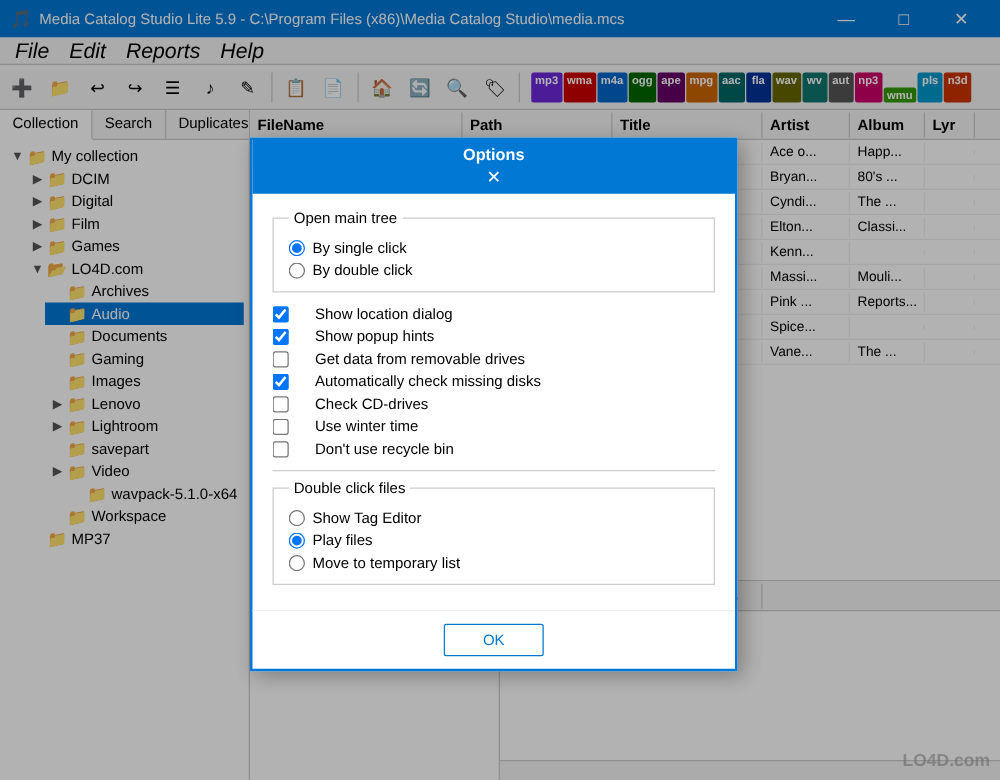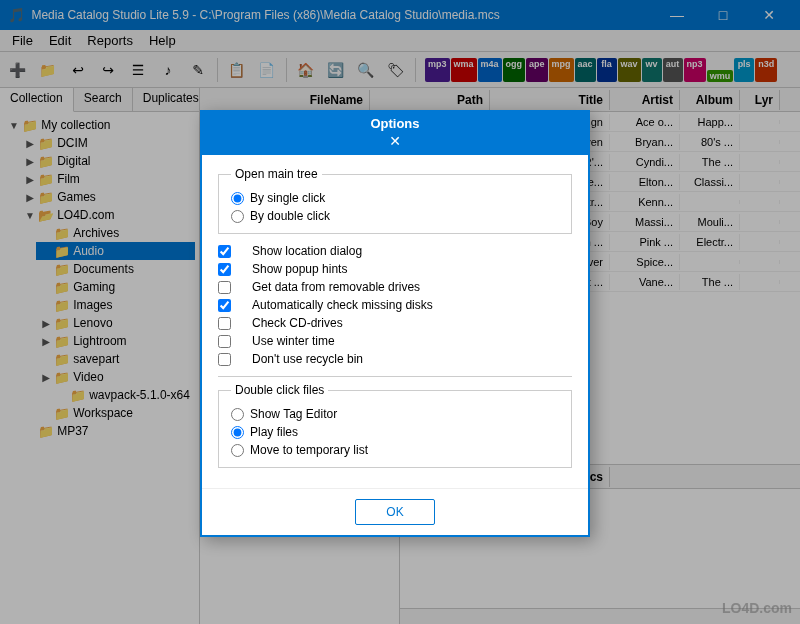--- a/index.html
+++ b/index.html
@@ -29,21 +29,22 @@
       background: #f5f5f5;
       border-bottom: 1px solid #ccc;
       height: 22px;
       display: flex;
       align-items: center;
       padding: 0 4px;
     }
     .menu-item {
       padding: 2px 8px;
       cursor: pointer;
-      font-size: 13px;
+      font-size: 17px;
+      font-style: italic;
     }
 
     
     .toolbar {
       background: #f5f5f5;
       border-bottom: 1px solid #ccc;
       height: 36px;
       display: flex;
       align-items: center;
       padding: 2px 4px;
@@ -62,41 +63,40 @@
 
     
     .format-badges {
       display: flex; gap: 1px; margin-left: 4px;
     }
     .badge {
       font-size: 9px; font-weight: bold;
       padding: 1px 3px; border-radius: 2px;
       color: white; min-width: 20px; text-align: center;
     }
-    .badge-mp3 { background: #4c1d95; }
+    .badge-mp3 { background: #6d28d9; }
     .badge-wma { background: #cc0000; }
     .badge-m4a { background: #0066cc; }
     .badge-ogg { background: #006600; }
     .badge-ape { background: #660066; }
     .badge-mpg { background: #cc6600; }
     .badge-aac { background: #006666; }
     .badge-fla { background: #003399; }
     .badge-wav { background: #666600; }
     .badge-wv { background: #0f766e; }
     .badge-aut { background: #555; }
     .badge-np3 { background: #cc0066; }
     .badge-wmu { background: #339900; margin-top: 12px; }
     .badge-pls { background: #0099cc; }
     .badge-n3d { background: #cc3300; }
 
     
     .main-layout {
       display: flex;
       height: calc(624px - 30px - 22px - 36px);
-      text-align: right;
     }
 
     
     .left-panel {
       width: 200px;
       border-right: 1px solid #ccc;
       display: flex;
       flex-direction: column;
       background: white;
     }
@@ -566,21 +566,21 @@
         <div class="file-cell file-cell-title">ure Boy</div>
         <div class="file-cell file-cell-artist">Massi...</div>
         <div class="file-cell file-cell-album">Mouli...</div>
         <div class="file-cell file-cell-lyrics"></div>
       </div>
       <div class="file-row">
         <div class="file-cell file-cell-filename"></div>
         <div class="file-cell file-cell-path"></div>
         <div class="file-cell file-cell-title">ther Brick in ...</div>
         <div class="file-cell file-cell-artist">Pink ...</div>
-        <div class="file-cell file-cell-album">Electr...</div>
+        <div class="file-cell file-cell-album">Reports...</div>
         <div class="file-cell file-cell-lyrics"></div>
       </div>
       <div class="file-row">
         <div class="file-cell file-cell-filename"></div>
         <div class="file-cell file-cell-path"></div>
         <div class="file-cell file-cell-title">s Forever</div>
         <div class="file-cell file-cell-artist">Spice...</div>
         <div class="file-cell file-cell-album"></div>
         <div class="file-cell file-cell-lyrics"></div>
       </div>

